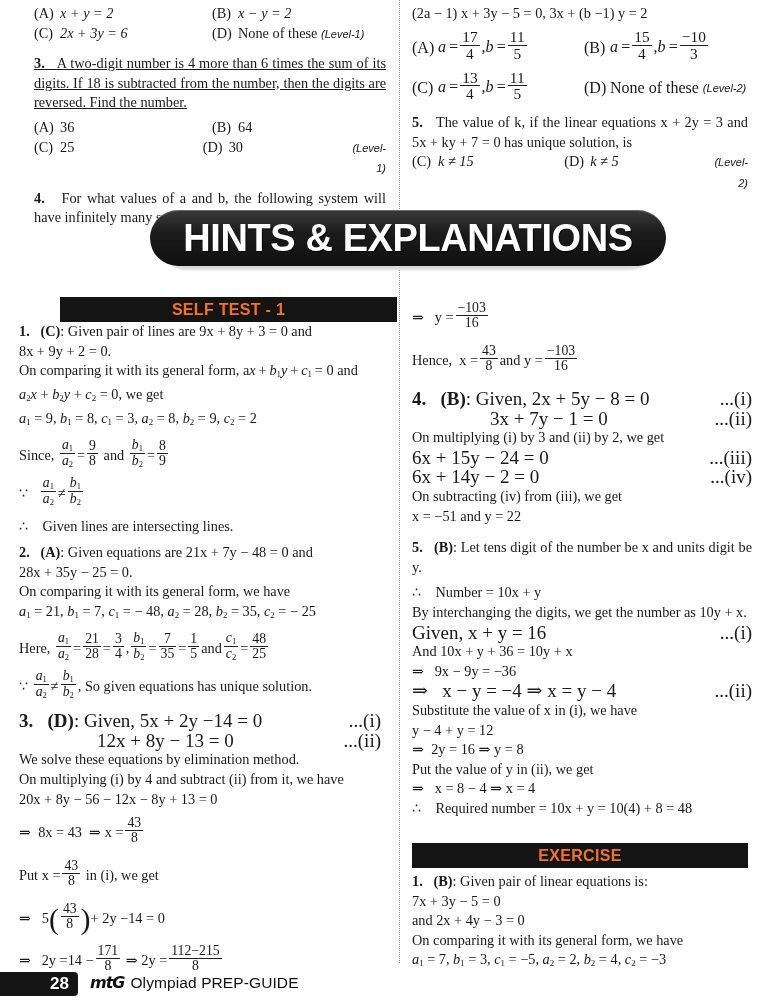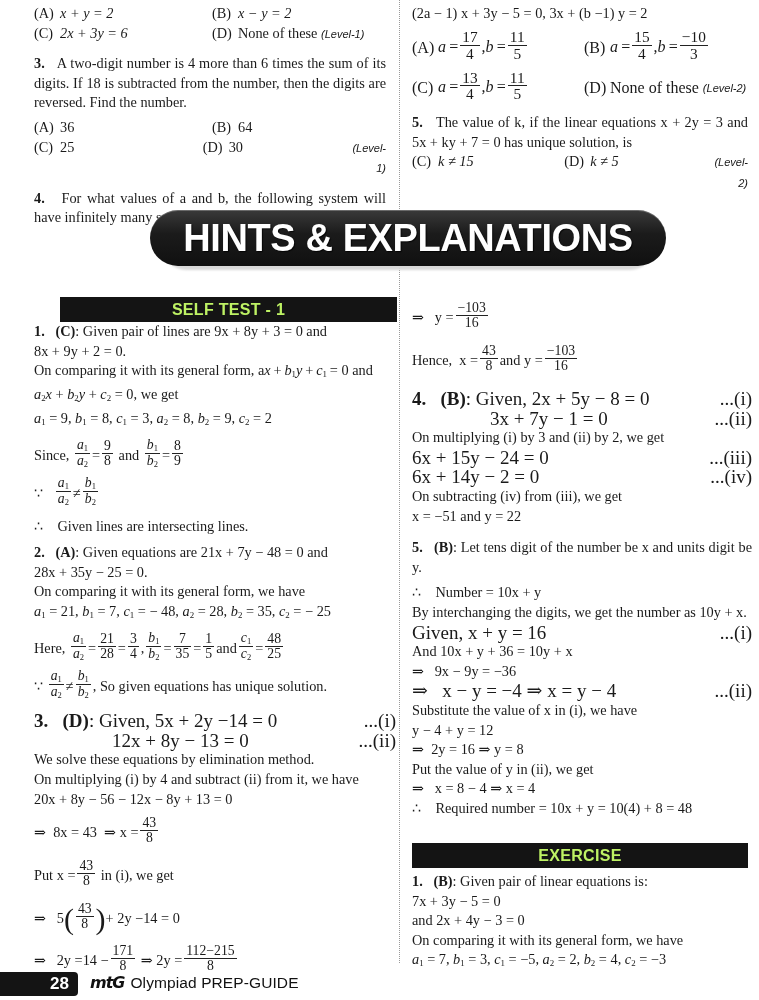--- a/index.html
+++ b/index.html
@@ -118,21 +118,21 @@
     font-family: "Liberation Sans", "DejaVu Sans", sans-serif;
     font-weight: bold;
     font-size: 38px;
     letter-spacing: -0.4px;
     text-shadow: 1px 1px 1px rgba(0,0,0,0.8);
   }
 
   
   .secbar {
     background: #141414;
-    color: #bef264;
+    color: #f97316;
     font-family: "Liberation Sans", "DejaVu Sans", sans-serif;
     font-weight: bold;
     font-size: 16px;
     text-align: center;
     padding: 4px 0 4px 0;
     letter-spacing: 0.3px;
     line-height: 17px;
   }
   .secbar.selftest {
     position: absolute;
@@ -141,21 +141,21 @@
   }
   .secbar.exercise {
     position: absolute;
     left: 412px; top: 843px;
     width: 336px;
   }
 
   
   .col-left-body {
     position: absolute;
-    left: 34px; top: 322px;
+    left: 19px; top: 322px;
     width: 362px;
   }
   .col-right-body {
     position: absolute;
     left: 412px; top: 303px;
     width: 340px;
   }
   .rowidx {
     display: flex;
     justify-content: space-between;
@@ -228,21 +228,21 @@
 
       <div class="optrow">
         <div class="opt-a"><span class="opt-lbl">(A)</span><i>x + y = 2</i></div>
         <div class="opt-b"><span class="opt-lbl">(B)</span><i>x − y = 2</i></div>
       </div>
       <div class="optrow">
         <div class="opt-a"><span class="opt-lbl">(C)</span><i>2x + 3y = 6</i></div>
         <div class="opt-b"><span class="opt-lbl">(D)</span><span>None of these</span>&nbsp;<span class="lvl">(Level-1)</span></div>
       </div>
 
-      <div class="ln wrap blk" style="text-align:justify;">
+      <div class="ln wrap blk" style="text-align:justify;text-decoration:underline;">
         <span class="qnum">3.</span>&nbsp;&nbsp;&nbsp;<span>A two-digit number is 4 more than 6 times the sum of its digits. If 18 is subtracted from the number, then the digits are reversed. Find the number.</span>
       </div>
 
       <div class="optrow" style="margin-top:5px;">
         <div class="opt-a"><span class="opt-lbl">(A)</span><span>36</span></div>
         <div class="opt-b"><span class="opt-lbl">(B)</span><span>64</span></div>
       </div>
       <div class="optrow">
         <div class="opt-a"><span class="opt-lbl">(C)</span><span>25</span></div>
         <div class="opt-b"><span class="opt-lbl">(D)</span><span>30</span></div>

